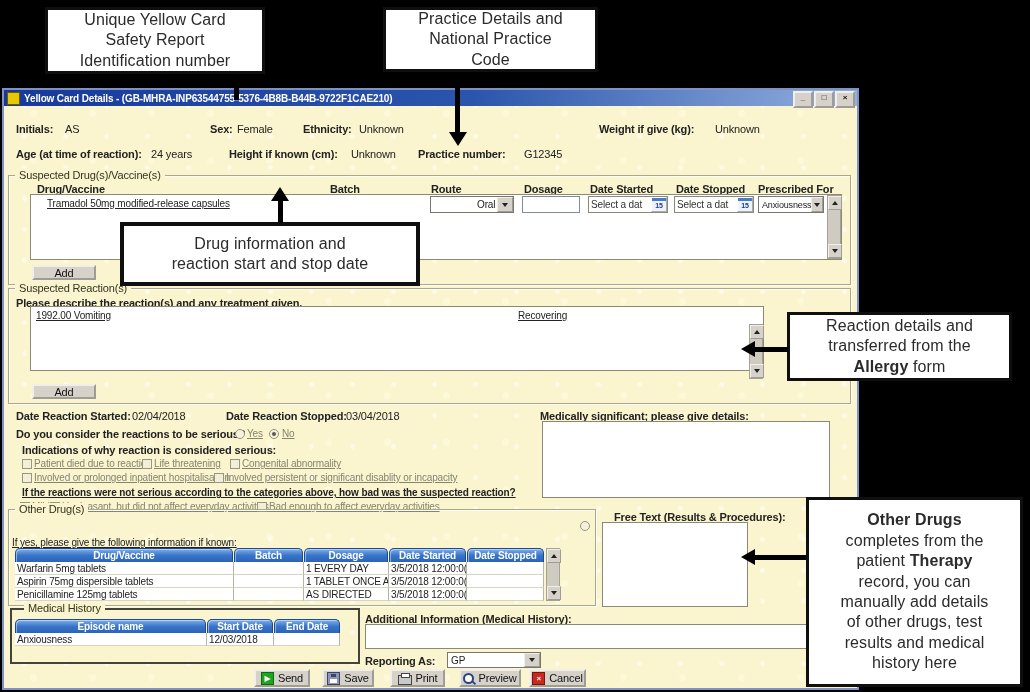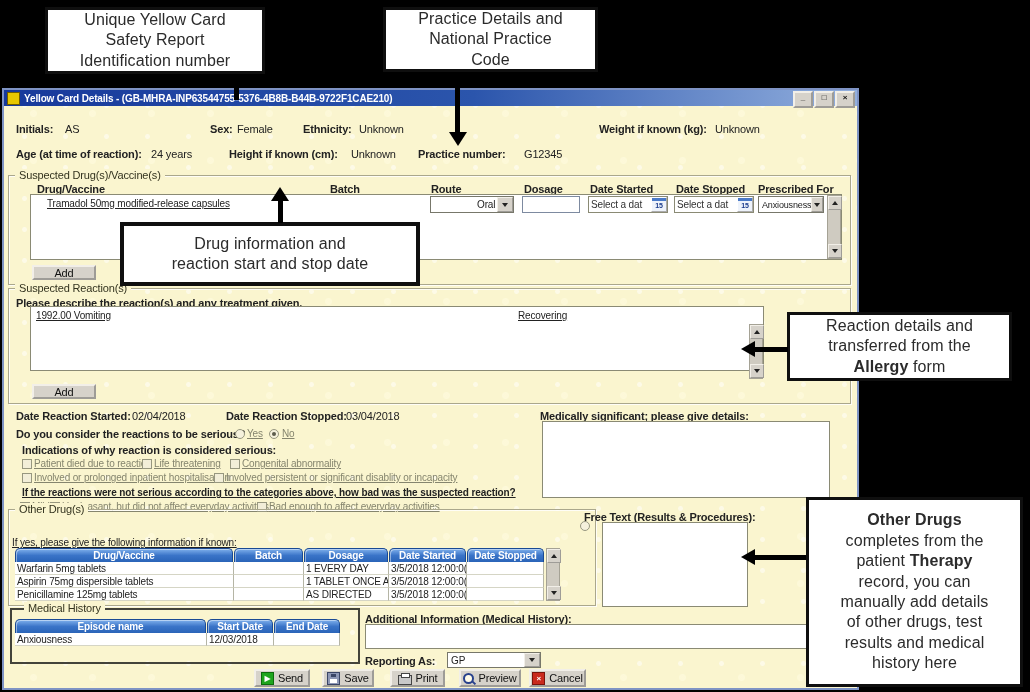--- a/index.html
+++ b/index.html
@@ -97,21 +97,21 @@
       <div class="wbtn">□</div>
       <div class="wbtn">×</div>
     </div>
 
     <div class="abs b" style="left:12px;top:33px;">Initials:</div>
     <div class="abs" style="left:61px;top:33px;">AS</div>
     <div class="abs b" style="left:206px;top:33px;">Sex:</div>
     <div class="abs" style="left:233px;top:33px;">Female</div>
     <div class="abs b" style="left:299px;top:33px;">Ethnicity:</div>
     <div class="abs" style="left:355px;top:33px;">Unknown</div>
-    <div class="abs b" style="left:595px;top:33px;">Weight if known (kg):</div>
+    <div class="abs b" style="left:595px;top:33px;">Weight if give (kg):</div>
     <div class="abs" style="left:711px;top:33px;">Unknown</div>
     <div class="abs b" style="left:12px;top:58px;">Age (at time of reaction):</div>
     <div class="abs" style="left:147px;top:58px;">24 years</div>
     <div class="abs b" style="left:225px;top:58px;">Height if known (cm):</div>
     <div class="abs" style="left:347px;top:58px;">Unknown</div>
     <div class="abs b" style="left:414px;top:58px;">Practice number:</div>
     <div class="abs" style="left:520px;top:58px;">G12345</div>
 
     <div class="fs" style="left:4px;top:85px;width:841px;height:108px;">
       <span class="legend">Suspected Drug(s)/Vaccine(s)</span>
@@ -245,21 +245,21 @@
     </div>
     <div class="vscroll" style="left:542px;top:458px;height:53px;">
       <span class="sbtn" style="top:0;">
           <span class="tri-up"></span>
         </span>
       <span class="sbtn" style="bottom:0;top:auto;">
           <span class="tri-dn"></span>
         </span>
     </div>
 
-    <div class="abs b" style="left:580px;top:421px;">Free Text (Results &amp; Procedures):</div>
+    <div class="abs b" style="left:610px;top:421px;">Free Text (Results &amp; Procedures):</div>
     <div class="whitebox" style="left:598px;top:432px;width:146px;height:85px;"></div>
 
     <div class="fs-dark" style="left:6px;top:518px;width:346px;height:52px;">
       <span class="legend" style="top:-8px;left:12px;">Medical History</span>
     </div>
     <div class="bluetab" style="left:11px;top:529px;width:191px;">Episode name</div>
     <div class="bluetab" style="left:203px;top:529px;width:66px;">Start Date</div>
     <div class="bluetab" style="left:270px;top:529px;width:66px;">End Date</div>
     <div>
       <div class="tcell" style="left:11px;top:543px;width:192px;">Anxiousness</div>

